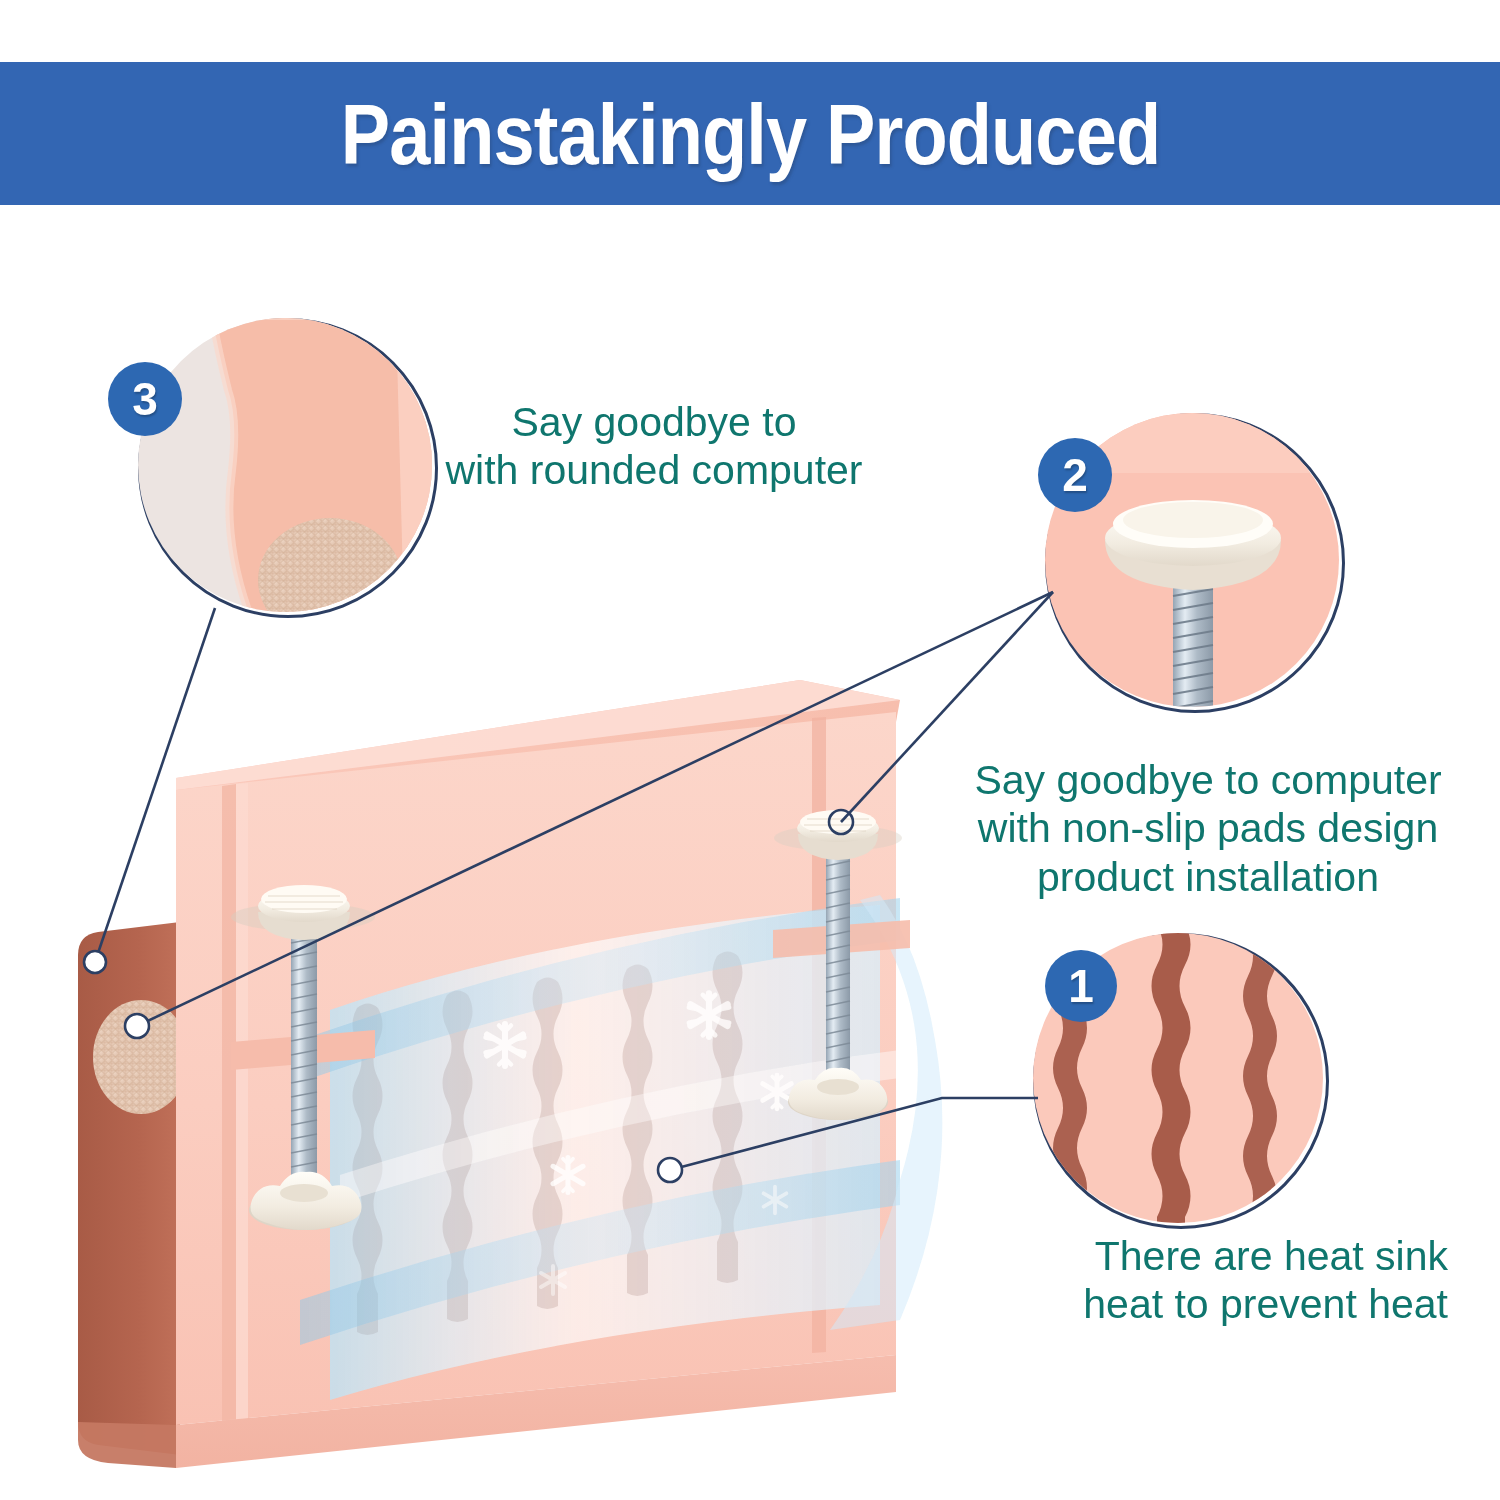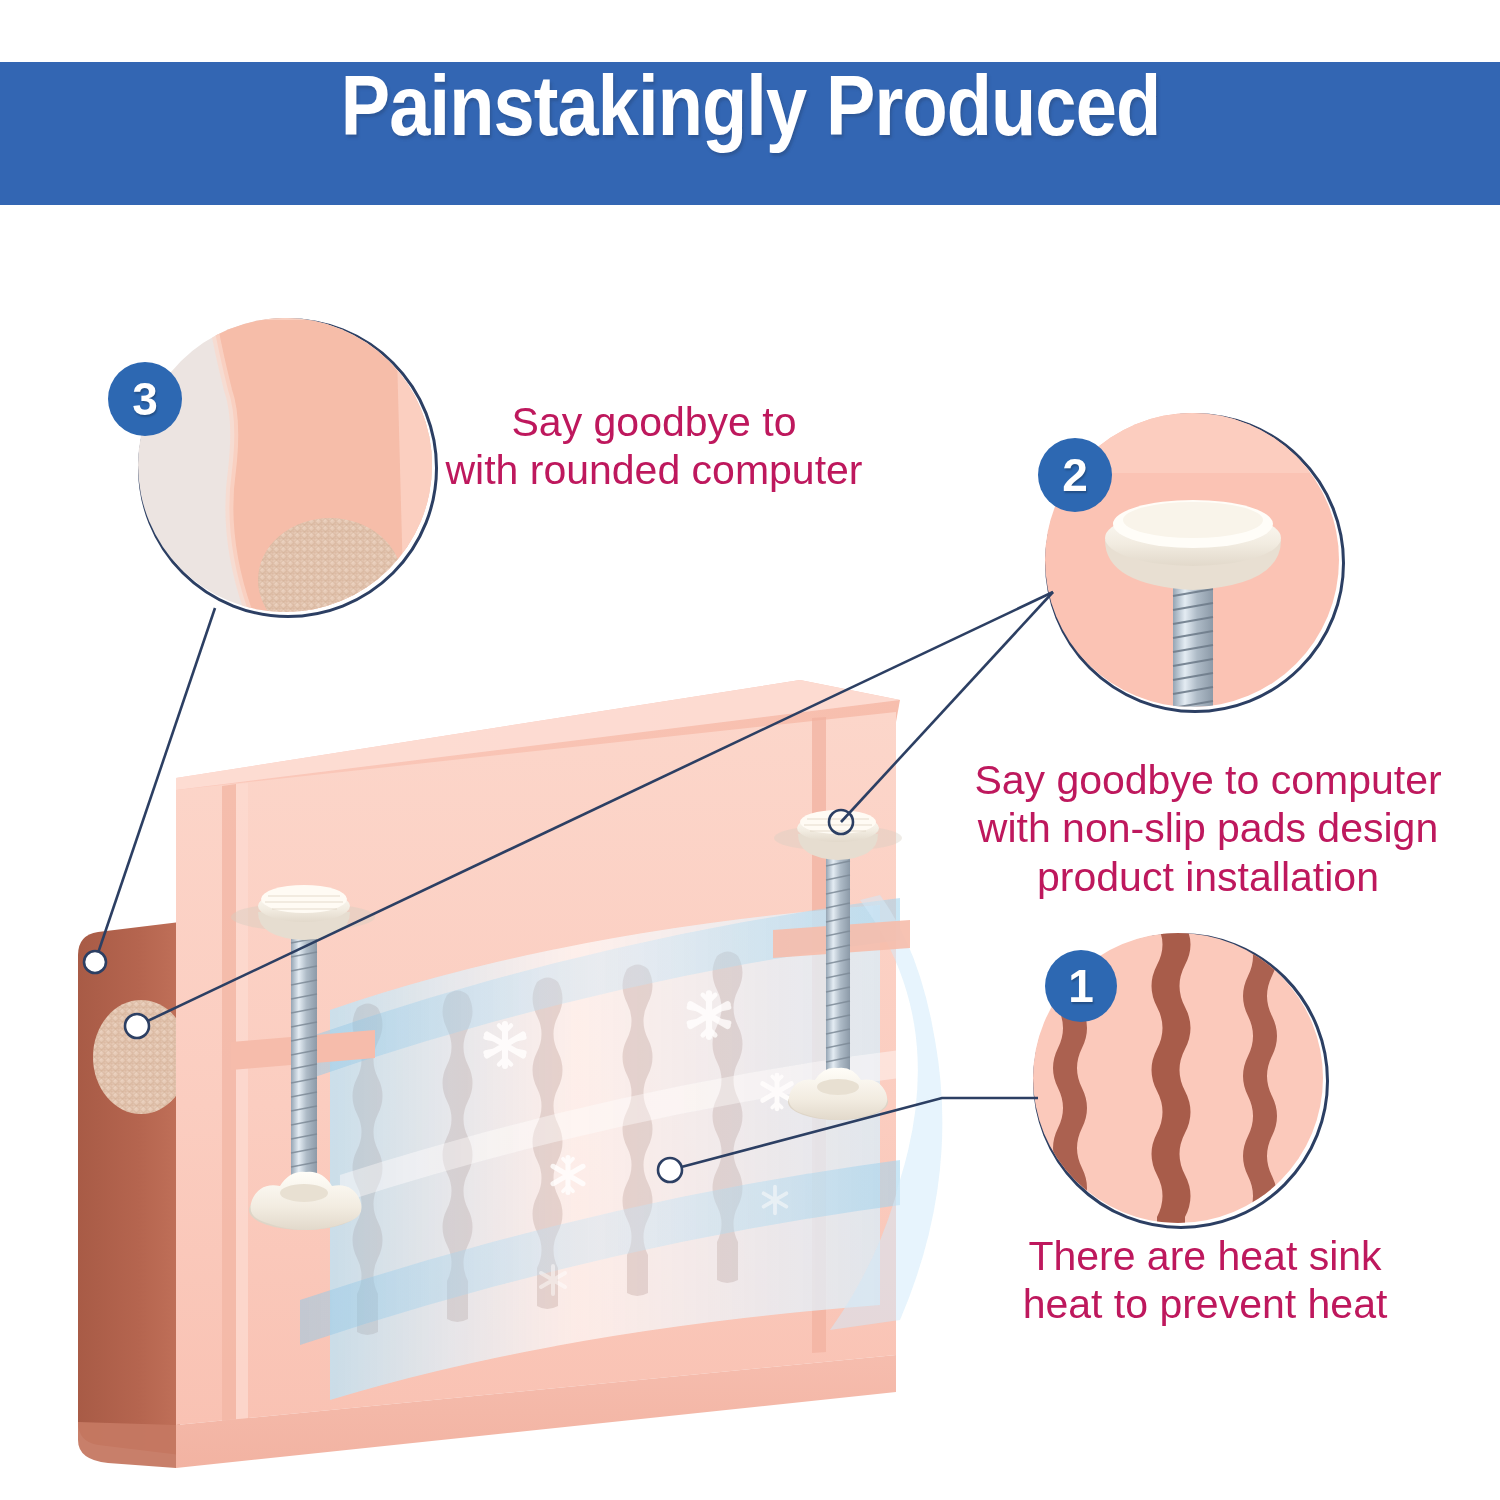--- a/index.html
+++ b/index.html
@@ -20,21 +20,21 @@
 
   
   #header-banner {
     position: absolute;
     left: 0;
     top: 62px;
     width: 1500px;
     height: 143px;
     background: #3366b3;
     display: flex;
-    align-items: flex-start;
+    align-items: center;
     justify-content: center;
   }
   #header-title {
     color: #ffffff;
     font-family: "Liberation Sans Narrow", "Liberation Sans", sans-serif;
     font-size: 86px;
     font-weight: bold;
     letter-spacing: -1px;
     transform: scaleX(0.86);
     transform-origin: center;
@@ -62,21 +62,21 @@
     font-size: 46px;
     font-weight: bold;
     font-family: "Liberation Sans", sans-serif;
     text-shadow: 1px 2px 2px rgba(0,0,0,0.25);
     z-index: 6;
   }
 
   
   .callout-text {
     position: absolute;
-    color: #be185d;
+    color: #0f766e;
     font-size: 41px;
     line-height: 1.18;
     text-align: center;
     font-family: "Liberation Sans", sans-serif;
   }
 
   
   .svg-layer {
     position: absolute;
     left: 0;
@@ -375,18 +375,18 @@
     <div>Say goodbye to</div>
     <div>with rounded computer</div>
   </div>
 
   <div class="callout-text" style="left:928px; top:708px; width:560px;margin-top:48px;">
     <div>Say goodbye to computer</div>
     <div>with non-slip pads design</div>
     <div>product installation</div>
   </div>
 
-  <div class="callout-text" style="left:962px; top:1232px; width:486px;">
+  <div class="callout-text" style="left:962px; top:1232px; width:486px;text-align:right;">
     <div>There are heat sink</div>
     <div>heat to prevent heat</div>
   </div>
 
 </div>
 
 </body></html>

